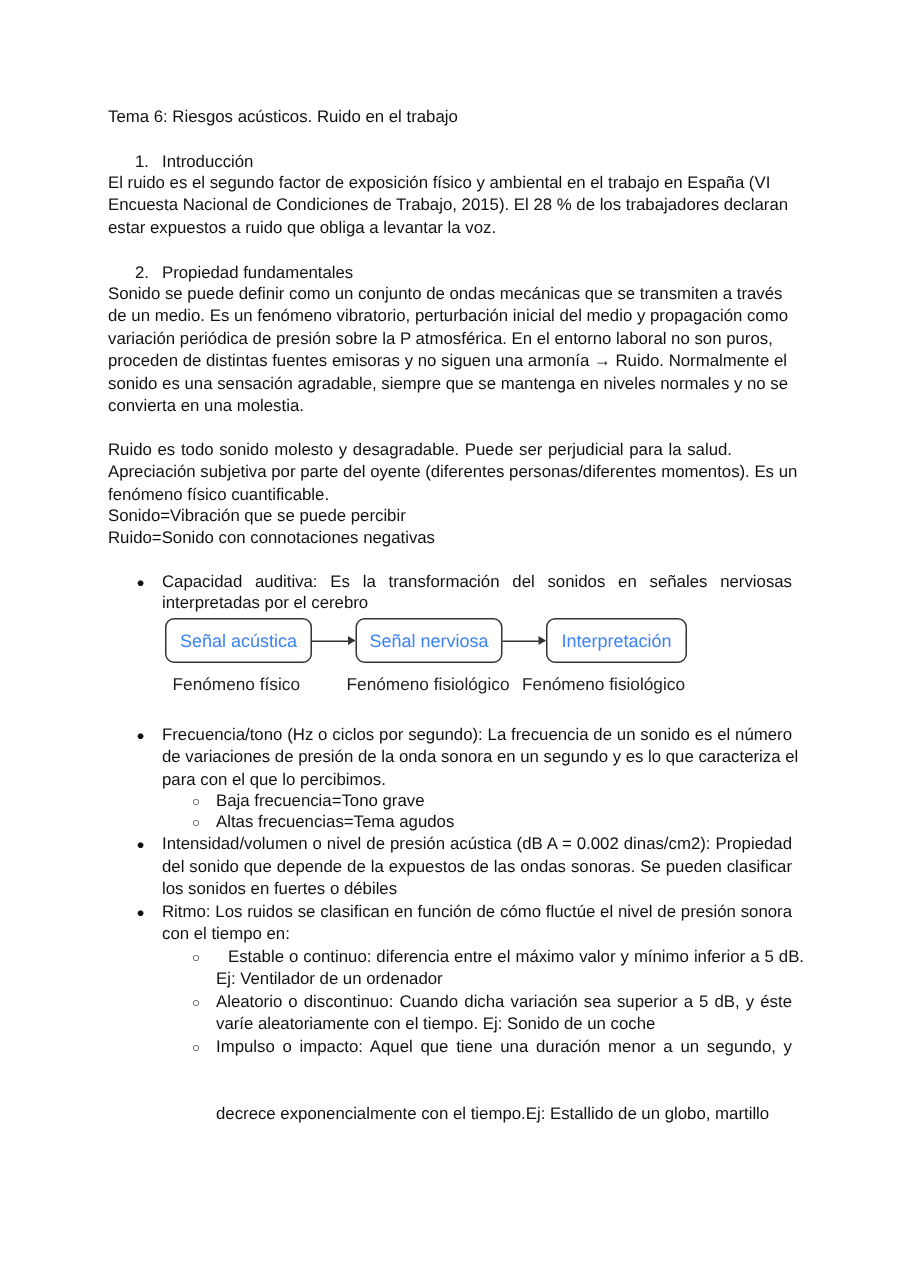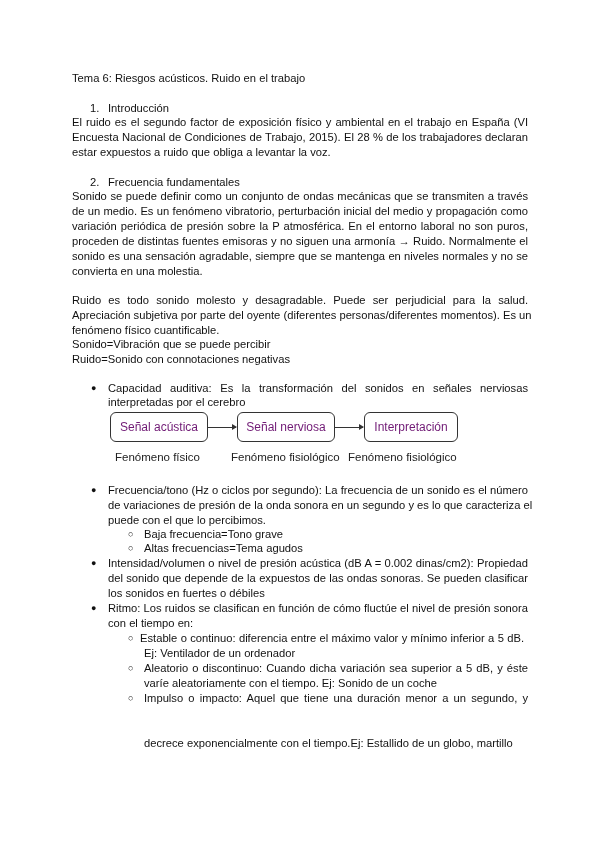--- a/index.html
+++ b/index.html
@@ -1,41 +1,41 @@
 <!DOCTYPE html>
 <html><head>
 <meta charset="utf-8">
 <style>
   html,body{margin:0;padding:0;background:#fff;}
   body{width:600px;height:848px;position:relative;overflow:hidden;font-family:"Liberation Sans",sans-serif;color:#111;font-size:11.2px;}
   .page{position:absolute;left:72px;top:0;width:456px;}
   .l{position:absolute;left:0;white-space:nowrap;line-height:14px;}
-  .j{position:absolute;left:0;width:456px;text-align:justify;text-align-last:justify;line-height:14px;white-space:nowrap;}
+  .j{position:absolute;left:0;width:416px;text-align:justify;text-align-last:justify;line-height:14px;white-space:nowrap;}
   .ji{text-align:justify;text-align-last:justify;white-space:nowrap;line-height:14px;position:absolute;}
   .bul{position:absolute;font-size:9px;line-height:14px;}
   .circ{position:absolute;font-size:9px;line-height:14px;}
-  .box{position:absolute;border:1px solid #333;border-radius:6px;height:30px;display:flex;align-items:center;justify-content:center;font-size:12px;color:#701a75;box-sizing:border-box;}
+  .box{position:absolute;border:1px solid #333;border-radius:6px;height:30px;display:flex;align-items:center;justify-content:center;font-size:12px;color:#3b82f6;box-sizing:border-box;}
   .cap{position:absolute;font-size:11.5px;color:#222;white-space:nowrap;}
   .arrow{position:absolute;height:1px;background:#333;}
   .arrow::after{content:"";position:absolute;right:-1px;top:-3px;border-left:5px solid #333;border-top:3.5px solid transparent;border-bottom:3.5px solid transparent;}
 </style>
 </head>
 <body>
 
 <div class="page">
   <div class="l" style="top:71px">Tema 6: Riesgos acústicos. Ruido en el trabajo</div>
 
   <div class="l" style="top:101px;left:18px">1.</div>
   <div class="l" style="top:101px;left:36px">Introducción</div>
   <div class="j" style="top:115px">El ruido es el segundo factor de exposición físico y ambiental en el trabajo en España (VI</div>
   <div class="j" style="top:130px">Encuesta Nacional de Condiciones de Trabajo, 2015). El 28 % de los trabajadores declaran</div>
   <div class="l" style="top:145px">estar expuestos a ruido que obliga a levantar la voz.</div>
 
   <div class="l" style="top:175px;left:18px">2.</div>
-  <div class="l" style="top:175px;left:36px">Frecuencia fundamentales</div>
+  <div class="l" style="top:175px;left:36px">Propiedad fundamentales</div>
   <div class="j" style="top:189px">Sonido se puede definir como un conjunto de ondas mecánicas que se transmiten a través</div>
   <div class="j" style="top:204px">de un medio. Es un fenómeno vibratorio, perturbación inicial del medio y propagación como</div>
   <div class="j" style="top:219px">variación periódica de presión sobre la P atmosférica. En el entorno laboral no son puros,</div>
   <div class="j" style="top:234px">proceden de distintas fuentes emisoras y no siguen una armonía → Ruido. Normalmente el</div>
   <div class="j" style="top:249px">sonido es una sensación agradable, siempre que se mantenga en niveles normales y no se</div>
   <div class="l" style="top:264px">convierta en una molestia.</div>
 
   <div class="j" style="top:293px">Ruido es todo sonido molesto y desagradable. Puede ser perjudicial para la salud.</div>
   <div class="j" style="top:308px">Apreciación subjetiva por parte del oyente (diferentes personas/diferentes momentos). Es un</div>
   <div class="l" style="top:323px">fenómeno físico cuantificable.</div>
@@ -53,37 +53,37 @@
     <div class="arrow" style="top:427px;left:263px;width:28px"></div>
     <div class="box" style="top:412px;left:292px;width:94px">Interpretación</div>
     <div class="cap" style="top:451px;left:43px">Fenómeno físico</div>
     <div class="cap" style="top:451px;left:159px">Fenómeno fisiológico</div>
     <div class="cap" style="top:451px;left:276px">Fenómeno fisiológico</div>
   </div>
 
   <span class="bul" style="top:483px;left:19px">●</span>
   <div class="ji" style="top:483px;left:36px;width:420px">Frecuencia/tono (Hz o ciclos por segundo): La frecuencia de un sonido es el número</div>
   <div class="ji" style="top:498px;left:36px;width:420px">de variaciones de presión de la onda sonora en un segundo y es lo que caracteriza el</div>
-  <div class="l" style="top:513px;left:36px">puede con el que lo percibimos.</div>
+  <div class="l" style="top:513px;left:36px">para con el que lo percibimos.</div>
   <span class="circ" style="top:527px;left:56px">○</span>
   <div class="l" style="top:527px;left:72px">Baja frecuencia=Tono grave</div>
   <span class="circ" style="top:541px;left:56px">○</span>
   <div class="l" style="top:541px;left:72px">Altas frecuencias=Tema agudos</div>
 
   <span class="bul" style="top:556px;left:19px">●</span>
   <div class="ji" style="top:556px;left:36px;width:420px">Intensidad/volumen o nivel de presión acústica (dB A = 0.002 dinas/cm2): Propiedad</div>
   <div class="ji" style="top:571px;left:36px;width:420px">del sonido que depende de la expuestos de las ondas sonoras. Se pueden clasificar</div>
   <div class="l" style="top:586px;left:36px">los sonidos en fuertes o débiles</div>
 
   <span class="bul" style="top:601px;left:19px">●</span>
   <div class="ji" style="top:601px;left:36px;width:420px">Ritmo: Los ruidos se clasifican en función de cómo fluctúe el nivel de presión sonora</div>
   <div class="l" style="top:616px;left:36px">con el tiempo en:</div>
 
   <span class="circ" style="top:631px;left:56px">○</span>
-  <div class="ji" style="top:631px;left:68px;width:384px">Estable o continuo: diferencia entre el máximo valor y mínimo inferior a 5 dB.</div>
+  <div class="ji" style="top:631px;left:80px;width:384px">Estable o continuo: diferencia entre el máximo valor y mínimo inferior a 5 dB.</div>
   <div class="l" style="top:646px;left:72px">Ej: Ventilador de un ordenador</div>
 
   <span class="circ" style="top:661px;left:56px">○</span>
   <div class="ji" style="top:661px;left:72px;width:384px">Aleatorio o discontinuo: Cuando dicha variación sea superior a 5 dB, y éste</div>
   <div class="l" style="top:676px;left:72px">varíe aleatoriamente con el tiempo. Ej: Sonido de un coche</div>
 
   <span class="circ" style="top:691px;left:56px">○</span>
   <div class="ji" style="top:691px;left:72px;width:384px">Impulso o impacto: Aquel que tiene una duración menor a un segundo, y</div>
   <div class="l" style="top:736px;left:72px">decrece exponencialmente con el tiempo.Ej: Estallido de un globo, martillo</div>
 </div>

